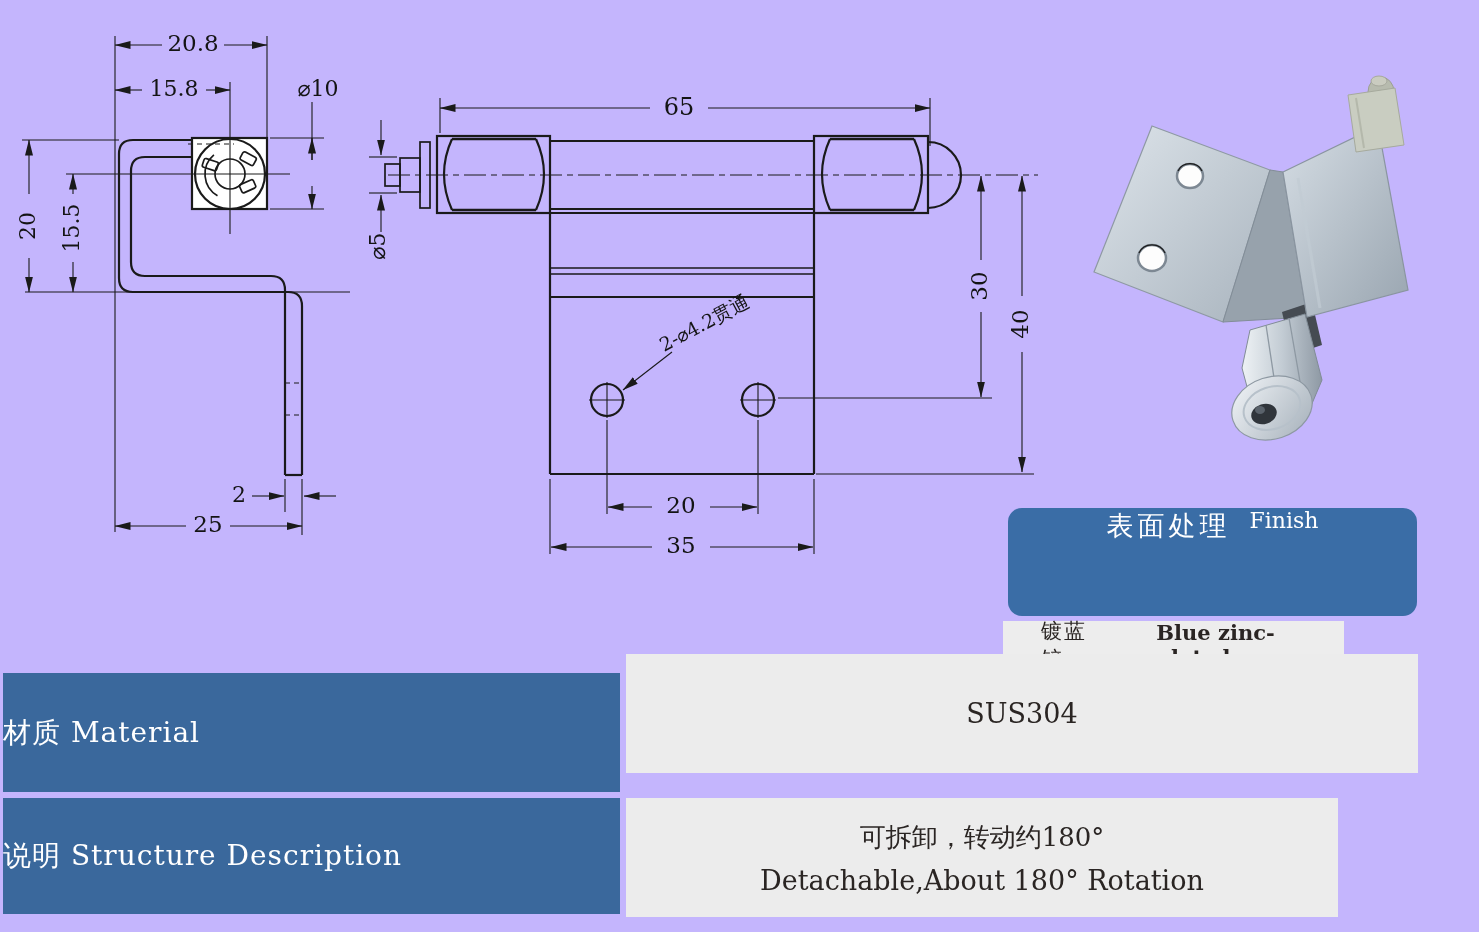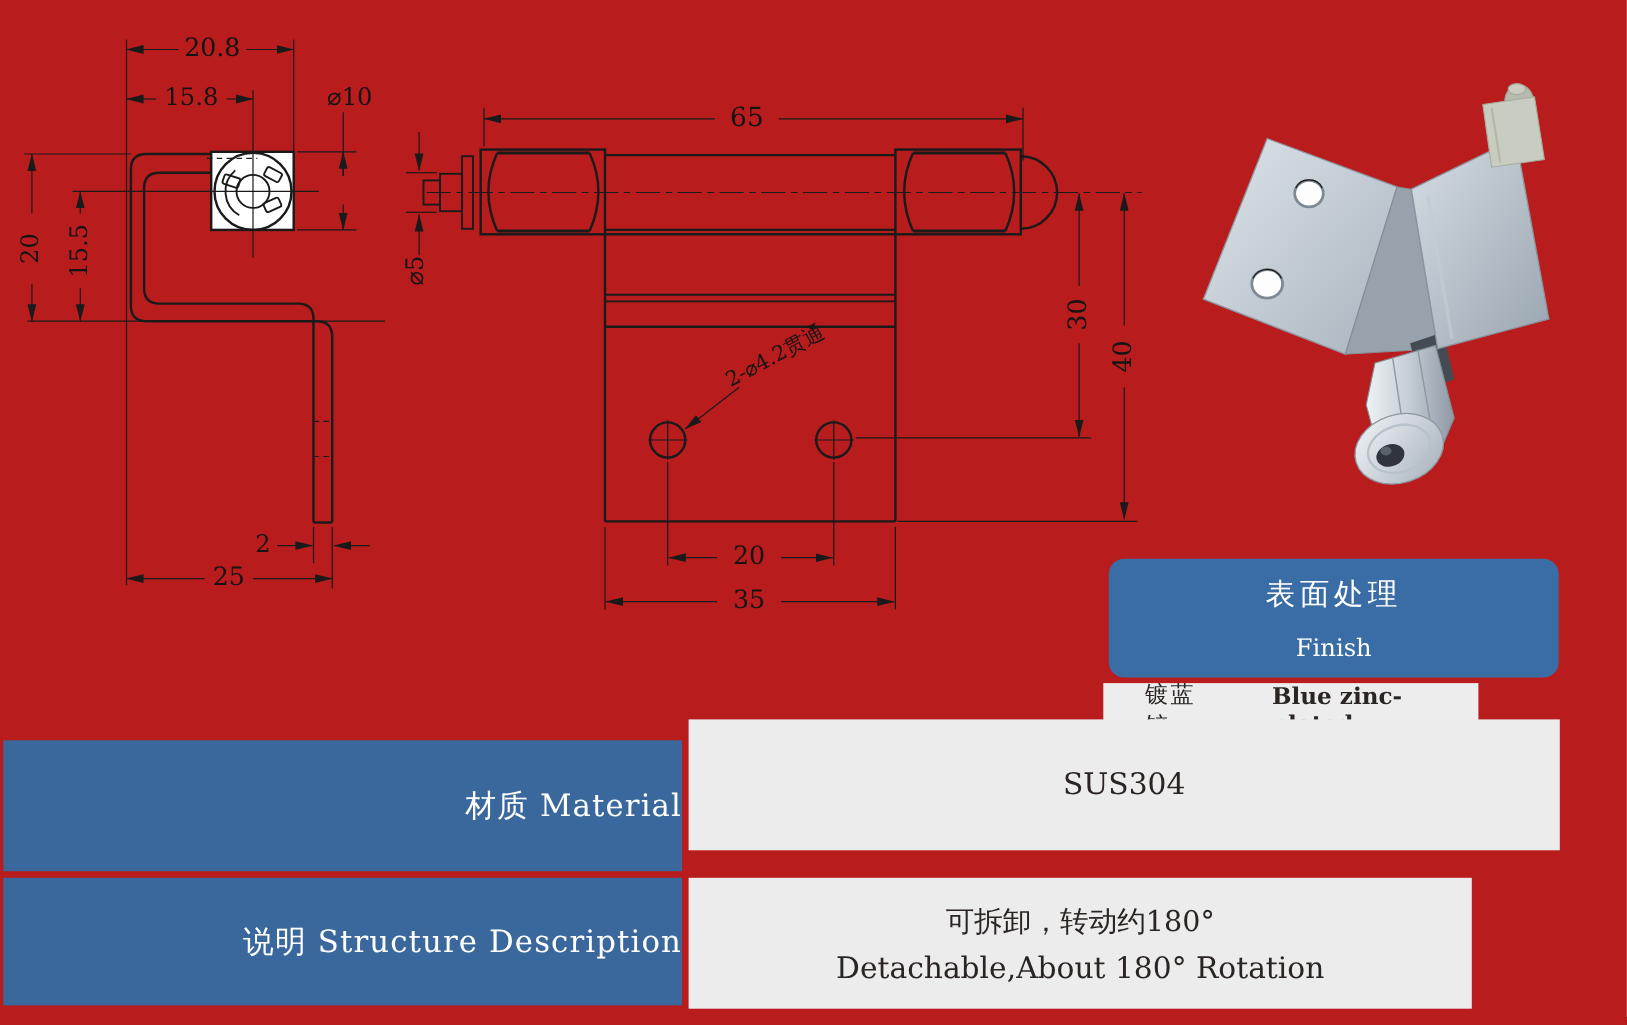--- a/index.html
+++ b/index.html
@@ -1,40 +1,40 @@
 <!DOCTYPE html>
 <html><head>
 <meta charset="utf-8">
 <style>
   html,body{margin:0;padding:0;background:#ffffff;}
-  .canvas{position:relative;width:1479px;height:932px;background:#b91c1c;overflow:hidden;
+  .canvas{position:relative;width:1479px;height:932px;background:#c4b5fd;overflow:hidden;
           font-family:"DejaVu Serif","Liberation Serif",serif;}
   .abs{position:absolute;}
 
   
   svg text{fill:#141414;font-family:"DejaVu Serif","Liberation Serif",serif;}
   .geo{stroke:#1a1a1a;stroke-width:2.2;fill:none;}
   .geo2{stroke:#1a1a1a;stroke-width:1.7;fill:none;}
   .bold{stroke:#1a1a1a;stroke-width:2.7;fill:none;}
   .thin{stroke:#1a1a1a;stroke-width:1.1;fill:none;}
   .dash{stroke:#1a1a1a;stroke-width:1.1;fill:none;stroke-dasharray:5 4;}
   .cl{stroke:#1a1a1a;stroke-width:1;fill:none;stroke-dasharray:22 5 6 5;}
   .wsq{fill:#ffffff;stroke:#1a1a1a;stroke-width:2.2;}
 
   
   .finish-box{background:#3a6da6;border-radius:14px;color:#ffffff;text-align:center;
-              display:flex;flex-direction:column;justify-content:center;gap:19px;}
+              display:flex;flex-direction:row;justify-content:center;gap:19px;}
   .finish-zh{font-size:27px;letter-spacing:4px;}
   .finish-en{font-size:22px;}
   .finish-row{background:#ededed;display:flex;align-items:center;color:#2a2523;}
   .finish-row .zh{margin-left:38px;font-size:21px;letter-spacing:2px;}
   .finish-row .en{margin-left:48px;font-size:21px;font-weight:bold;}
 
   
-  .cell-blue{background:#3a689c;color:#ffffff;display:flex;align-items:center;justify-content:flex-end;
+  .cell-blue{background:#3a689c;color:#ffffff;display:flex;align-items:center;justify-content:flex-start;
              font-size:28px;letter-spacing:1px;}
   .cell-gray{background:#ececec;color:#2a2523;display:flex;flex-direction:column;align-items:center;
              justify-content:center;font-size:27px;gap:10px;}
 </style>
 </head>
 <body>
 
 <div class="canvas">
 
   <svg class="abs" style="left:0;top:0" width="1060" height="580" viewBox="0 0 1060 580">

